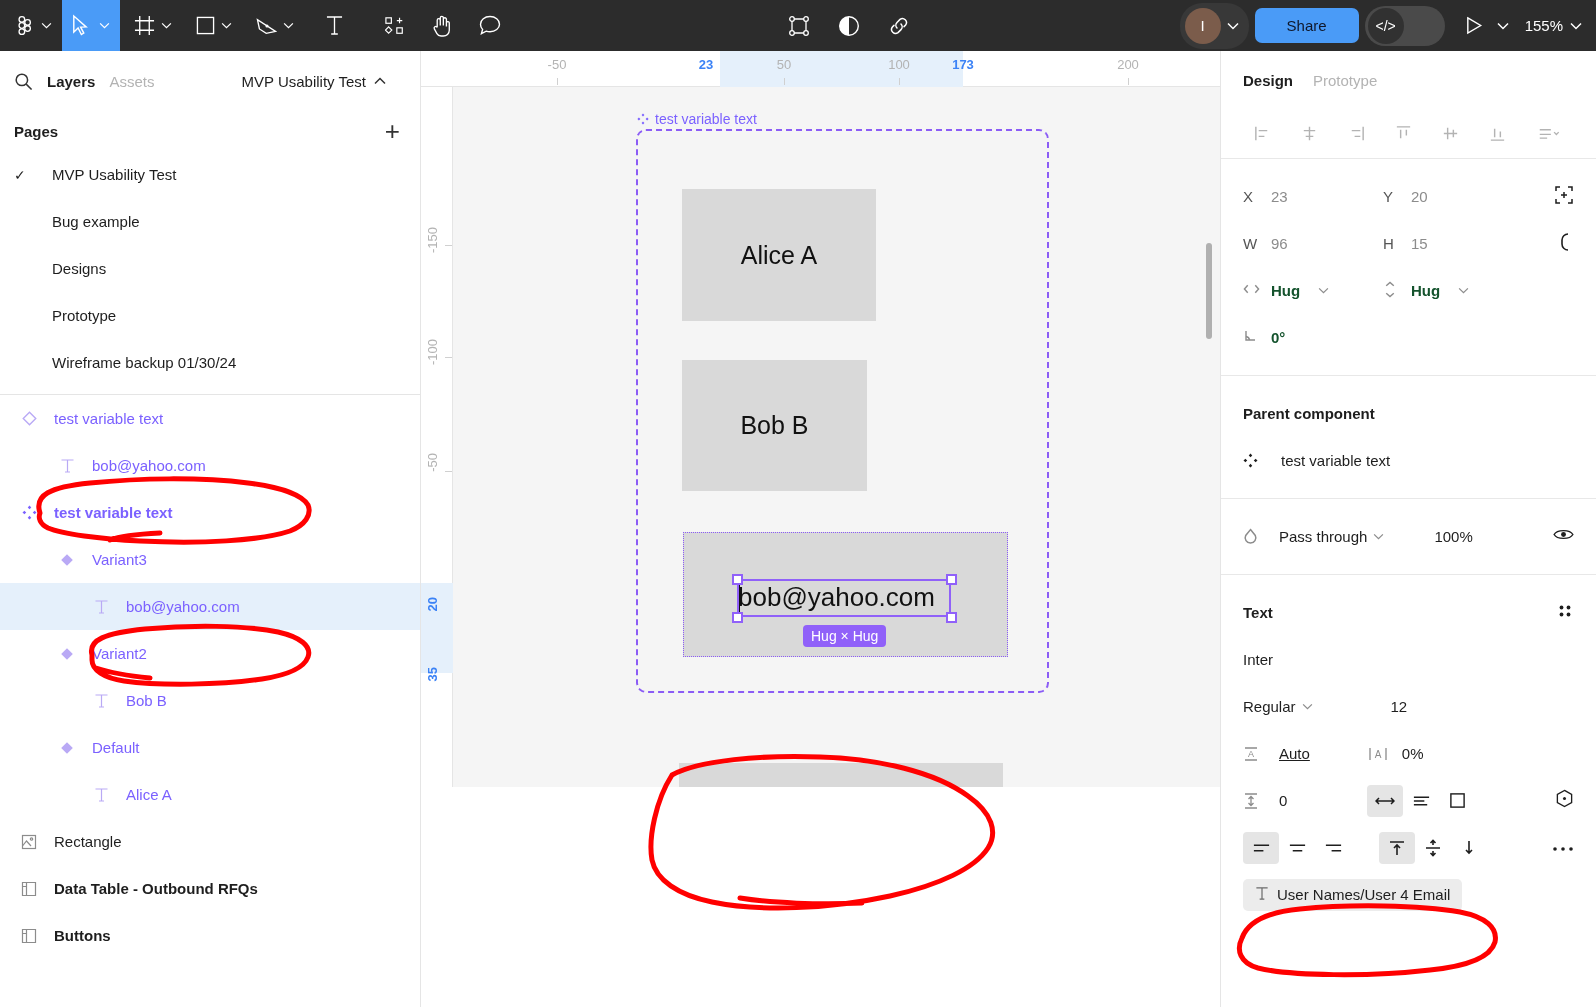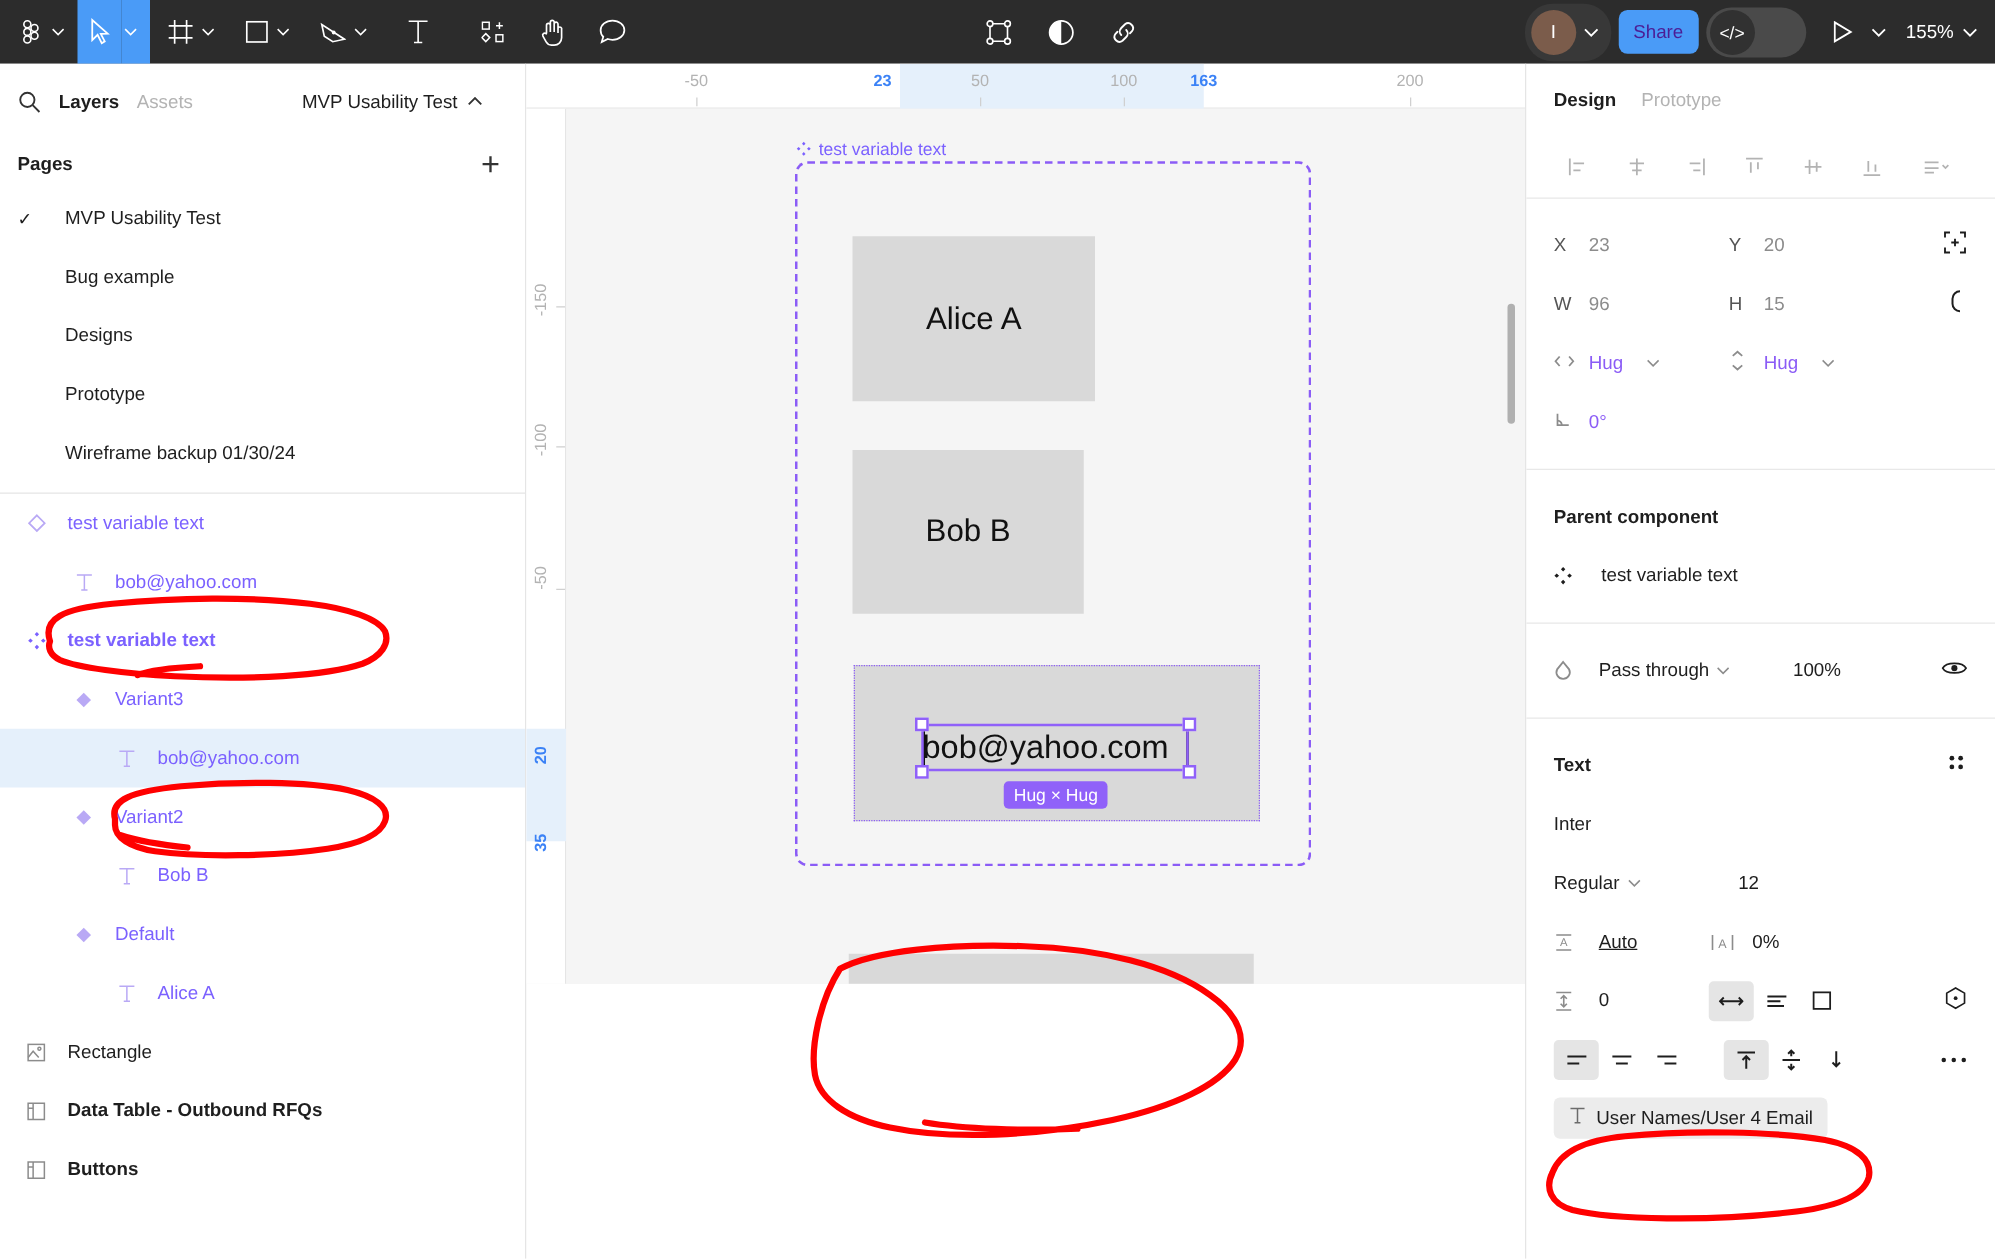--- a/index.html
+++ b/index.html
@@ -30,21 +30,21 @@
   .tb-right { position:absolute; right: 10px; top:0; height:51px; display:flex; align-items:center; gap: 6px;}
   .avatar-group {
     display:flex; align-items:center; background:#383838; border-radius: 22px;
     padding: 5px 10px 5px 5px; gap: 6px; cursor:pointer;
   }
   .avatar {
     width: 36px; height: 36px; border-radius: 50%; background:#7b5c4b;
     color:#fff; font-size: 15px; display:flex; align-items:center; justify-content:center;
   }
   .share-btn {
-    background:#4a9bf7; color:#4c1d95; border-radius: 7px; padding: 9px 12px;
+    background:#4a9bf7; color:#0f172a; border-radius: 7px; padding: 9px 32px;
     font-size: 15px; cursor:pointer; font-weight: 400;
   }
   .code-toggle {
     background:#4a4a4a; border-radius: 20px; width: 80px; height: 40px;
     display:flex; align-items:center; cursor:pointer; padding-left: 3px;
   }
   .code-knob {
     width: 36px; height: 36px; border-radius:50%; background:#313131;
     display:flex; align-items:center; justify-content:center; color:#fff; font-size:14px;
   }
@@ -161,21 +161,21 @@
   .align-row {
     height: 50px; display:flex; align-items:center; padding: 0 18px; gap: 0;
     border-bottom: 1px solid #e8e8e8;
   }
   .align-btn { width: 47px; height: 36px; display:flex; align-items:center; justify-content:center; cursor:pointer;}
   .sec { padding: 14px 22px 14px 22px; border-bottom: 1px solid #e8e8e8; }
   .prop-row { display:flex; align-items:center; height: 47px; }
   .prop-cell { display:flex; align-items:center; width: 140px; gap: 12px; }
   .prop-key { font-size:15px; color:#555; width: 16px; }
   .prop-val { font-size:15px; color:#8c8c8c; cursor:text; }
-  .prop-val.dark { color:#8b5cf6; }
+  .prop-val.dark { color:#14532d;font-weight:bold; }
   .icon-right { margin-left:auto; cursor:pointer; }
   .sec-title { font-size:15px; font-weight:bold; color:#1e1e1e; }
   .sec-row { display:flex; align-items:center; height: 47px; }
   .sec-row .lbl { font-size:15px; color:#1e1e1e; }
   .mini-icon { width: 26px; flex: 0 0 26px; display:flex; align-items:center; }
   .chev { color:#8c8c8c; font-size: 12px; margin-left: 6px; }
   .tag-btn {
     display:inline-flex; align-items:center; gap:8px; background:#ececec; border-radius:5px;
     padding: 7px 12px; font-size:15px; color:#1e1e1e; cursor:pointer;
   }
@@ -487,21 +487,21 @@
     <div class="ruler-h">
       <div class="hilite" style="left:299px;width:243px;"></div>
       <div id="rh-ticks">
           <div class="rtick" style="left: 136px;">-50</div>
           <div class="rmark" style="left: 136px;"></div>
           <div class="rtick active" style="left: 285px;">23</div>
           <div class="rtick" style="left: 363px;">50</div>
           <div class="rmark" style="left: 363px;"></div>
           <div class="rtick" style="left: 478px;">100</div>
           <div class="rmark" style="left: 478px;"></div>
-          <div class="rtick active" style="left: 542px;">163</div>
+          <div class="rtick active" style="left: 542px;">173</div>
           <div class="rtick" style="left: 707px;">200</div>
           <div class="rmark" style="left: 707px;"></div>
         </div>
     </div>
     <div class="ruler-v">
       <div class="vhilite" style="top:496px;height:90px;"></div>
       <div id="rv-ticks">
           <div class="vtick" style="top: 140px;">-150</div>
           <div class="vmark" style="top: 158px;"></div>
           <div class="vtick" style="top: 252px;">-100</div>

